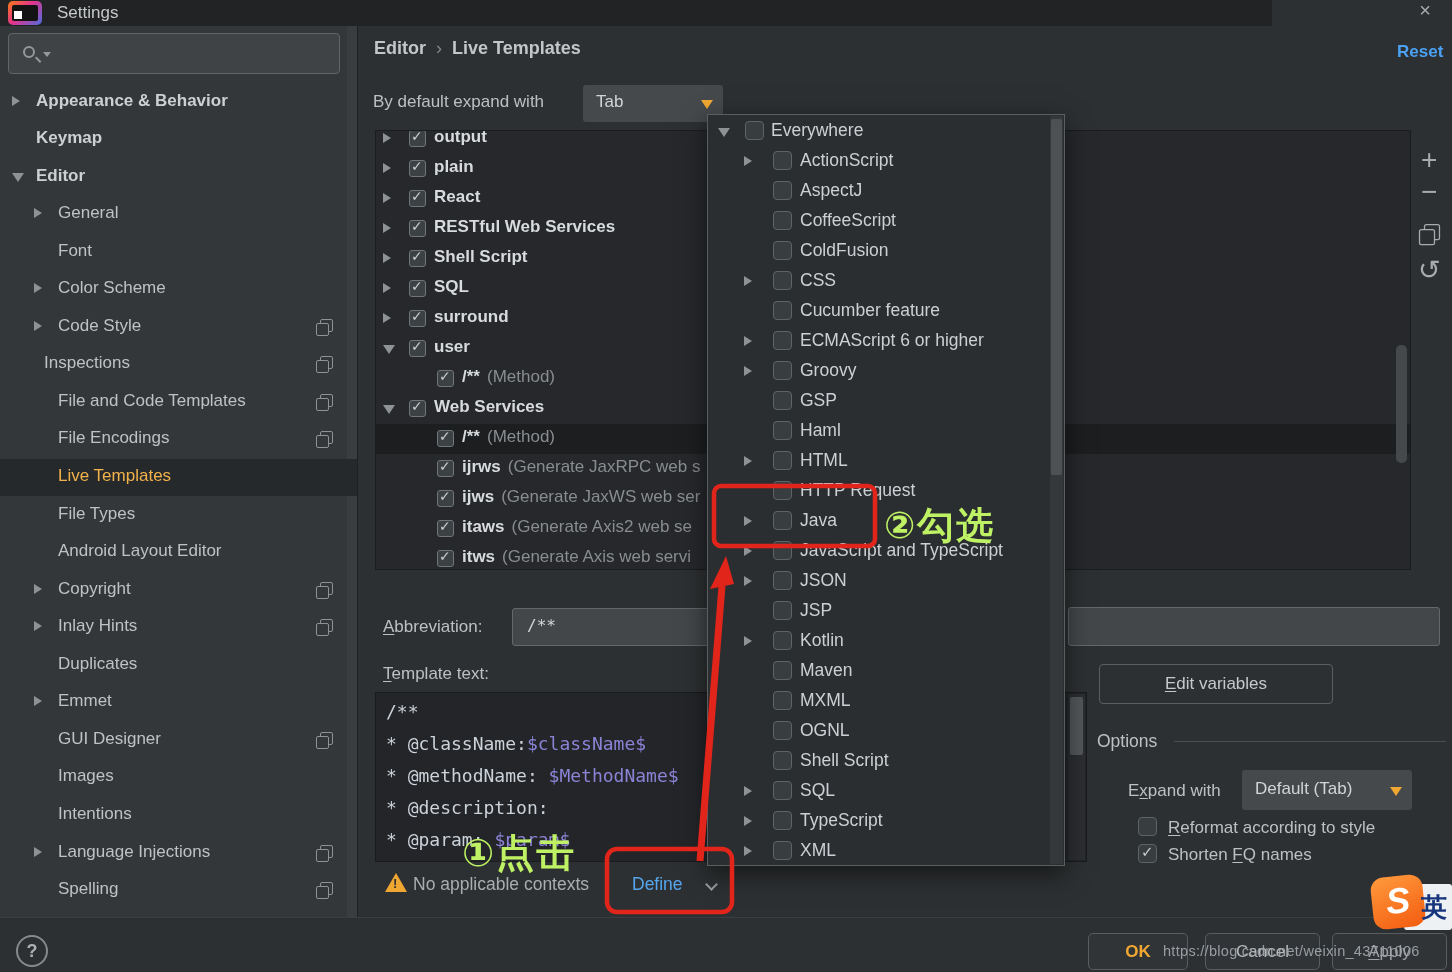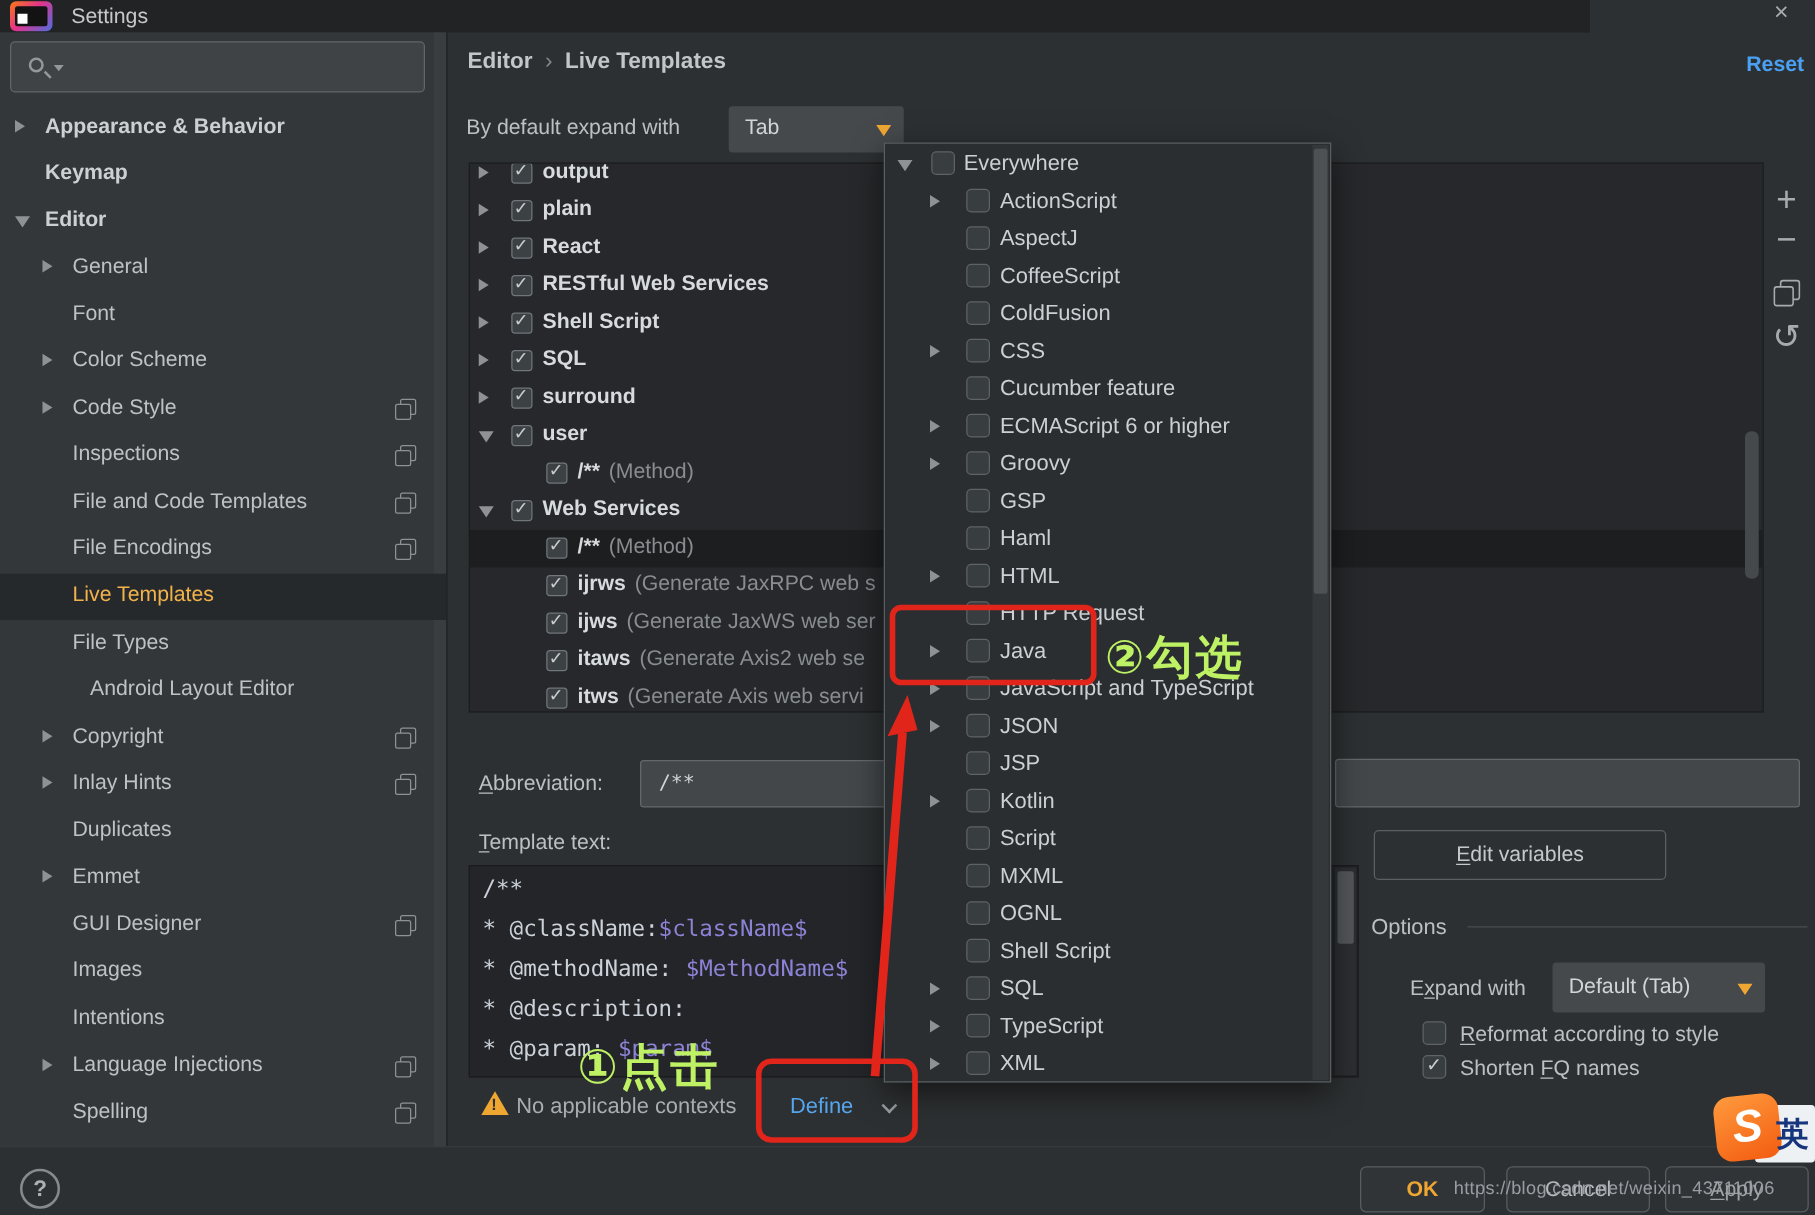--- a/index.html
+++ b/index.html
@@ -162,39 +162,39 @@
         <div class="srow" style="top: 197.25px;">
           <div class="tarr" style="left: 34px;"></div>
           <div class="slab" style="left: 58px;">Color Scheme</div>
         </div>
         <div class="srow" style="top: 234.8px;">
           <div class="tarr" style="left: 34px;"></div>
           <div class="slab" style="left: 58px;">Code Style</div>
           <div class="copy-ic" style="left: 316px;"></div>
         </div>
         <div class="srow" style="top: 272.35px;">
-          <div class="slab" style="left: 58px;">Inspections</div>
+          <div class="slab" style="left: 44px;">Inspections</div>
           <div class="copy-ic" style="left: 316px;"></div>
         </div>
         <div class="srow" style="top: 309.9px;">
           <div class="slab" style="left: 58px;">File and Code Templates</div>
           <div class="copy-ic" style="left: 316px;"></div>
         </div>
         <div class="srow" style="top: 347.45px;">
           <div class="slab" style="left: 58px;">File Encodings</div>
           <div class="copy-ic" style="left: 316px;"></div>
         </div>
         <div class="srow ssel" style="top: 385px;">
           <div class="slab y" style="left: 58px;">Live Templates</div>
         </div>
         <div class="srow" style="top: 422.55px;">
           <div class="slab" style="left: 58px;">File Types</div>
         </div>
         <div class="srow" style="top: 460.1px;">
-          <div class="slab" style="left: 72px;">Android Layout Editor</div>
+          <div class="slab" style="left: 58px;">Android Layout Editor</div>
         </div>
         <div class="srow" style="top: 497.65px;">
           <div class="tarr" style="left: 34px;"></div>
           <div class="slab" style="left: 58px;">Copyright</div>
           <div class="copy-ic" style="left: 316px;"></div>
         </div>
         <div class="srow" style="top: 535.2px;">
           <div class="tarr" style="left: 34px;"></div>
           <div class="slab" style="left: 58px;">Inlay Hints</div>
           <div class="copy-ic" style="left: 316px;"></div>
@@ -438,21 +438,21 @@
           <div class="pcb" style="left: 65px; top: 4px;"></div>
           <div class="plab" style="left: 92px;">JSP</div>
         </div>
         <div class="prow" style="top: 512px;">
           <div class="tarr" style="left: 36px; top: 9px;"></div>
           <div class="pcb" style="left: 65px; top: 4px;"></div>
           <div class="plab" style="left: 92px;">Kotlin</div>
         </div>
         <div class="prow" style="top: 542px;">
           <div class="pcb" style="left: 65px; top: 4px;"></div>
-          <div class="plab" style="left: 92px;">Script</div>
+          <div class="plab" style="left: 92px;">Maven</div>
         </div>
         <div class="prow" style="top: 572px;">
           <div class="pcb" style="left: 65px; top: 4px;"></div>
           <div class="plab" style="left: 92px;">MXML</div>
         </div>
         <div class="prow" style="top: 602px;">
           <div class="pcb" style="left: 65px; top: 4px;"></div>
           <div class="plab" style="left: 92px;">OGNL</div>
         </div>
         <div class="prow" style="top: 632px;">

